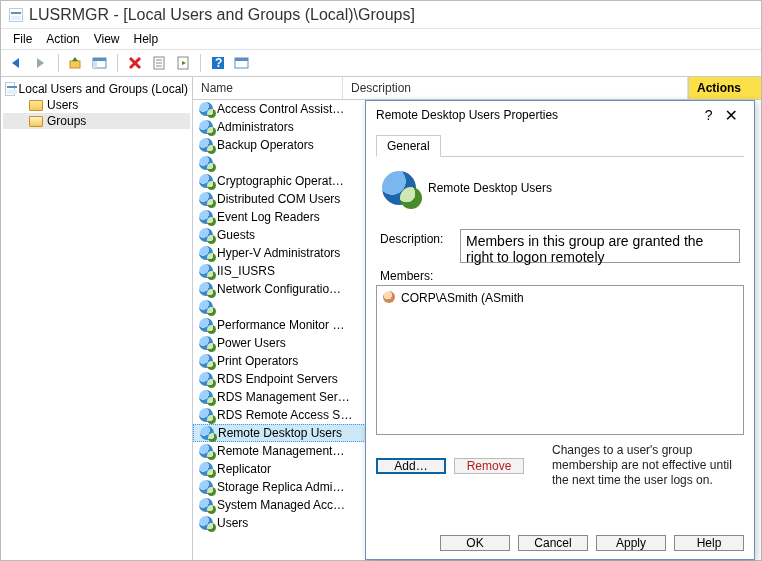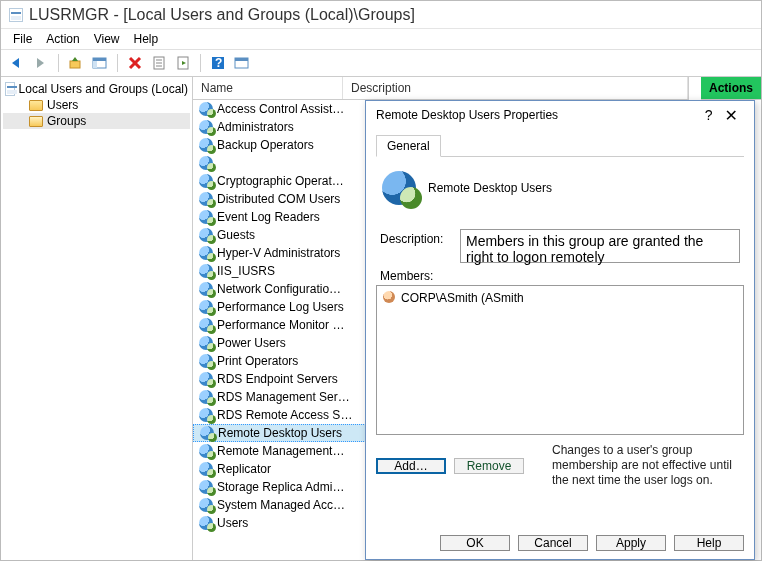--- a/index.html
+++ b/index.html
@@ -17,40 +17,40 @@
   .tree-item.indent1 { padding-left: 26px; }
   .center { flex: 1; display: flex; flex-direction: column; border-right: 1px solid #ccc; min-width: 0; }
   .ch { display: flex; border-bottom: 1px solid #ccc; }
   .chcell { padding: 4px 8px; border-right: 1px solid #e0e0e0; color: #333; background: #fff; }
   .ch .chcell:first-child { width: 150px; flex: 0 0 150px; }
   .ch .chcell:nth-child(2) { flex: 1; }
   .list { overflow-y: auto; }
   .row { display: flex; align-items: center; gap: 4px; padding: 1px 6px; height: 18px; white-space: nowrap; }
   .row.sel { background: #cde8f6; border: 1px dotted #3399ff; height: 18px; }
   .actions { width: 72px; background: #fff; }
-  .actions-hd { padding: 4px 8px; font-weight: bold; border-bottom: 1px solid #ccc; background: #22c55e; margin-left: 12px; }
+  .actions-hd { padding: 4px 8px; font-weight: bold; border-bottom: 1px solid #ccc; background: #fde047; }
   
   .dialog { position: absolute; left: 365px; top: 100px; width: 390px; height: 460px; background: #fff; border: 1px solid #6a8fbf; box-shadow: 2px 2px 8px rgba(0,0,0,.2); }
   .dlg-title { height: 28px; display: flex; align-items: center; padding: 0 10px; font-size: 12px; color: #000; }
   .dlg-title .sp { margin-left: auto; }
   .dlg-title .q { font-size: 14px; padding: 0 6px; }
   .dlg-title .x { font-size: 16px; padding: 0 6px; }
   .dlg-body { padding: 6px 10px 0 10px; }
   .tabs { border-bottom: 1px solid #ccc; display: flex; }
   .tab { border: 1px solid #ccc; border-bottom: 1px solid #fff; background: #fff; padding: 3px 10px; margin-bottom: -1px; }
   .grp-head { display: flex; align-items: center; gap: 12px; padding: 14px 6px 18px 6px; }
   .field { display: flex; align-items: flex-start; gap: 10px; margin: 6px 4px; }
   .field label { width: 70px; padding-top: 3px; }
   .descbox { flex: 1; border: 1px solid #999; padding: 3px 5px; height: 34px; font-size: 14px; }
   .members-box { border: 1px solid #999; height: 150px; margin: 2px 0 8px 0; padding: 4px; }
   .member-row { display: flex; align-items: flex-start; gap: 6px; padding: 1px 2px; }
   .btnrow { display: flex; align-items: center; gap: 8px; }
   .btn { min-width: 70px; height: 16px; border: 1px solid #888; background: #f3f3f3; display: flex; align-items: center; justify-content: center; padding: 0 10px; font-size: 12px; }
   .btn.primary { border: 2px solid #0a64a4; }
-  .btn.disabled { color: #14532d; border-color: #bbb; }
+  .btn.disabled { color: #b91c1c; border-color: #bbb; }
   .note { font-size: 12px; color: #222; margin-left: 20px; flex: 1; line-height: 1.25; }
   .dlg-footer { position: absolute; bottom: 8px; right: 10px; display: flex; gap: 8px; }
   
   .ico-folder { width: 14px; height: 11px; background: linear-gradient(#ffe79a,#f7c95a); border: 1px solid #c6902a; border-radius: 1px; }
   .ico-folder.open { background: linear-gradient(#fff3c4,#f7c95a); }
   .ico-group { width: 14px; height: 14px; display:inline-block; background: radial-gradient(circle at 30% 30%, #9bd0ff 40%, #3a87c9 41%); border-radius: 50%; position: relative; }
   .ico-group::after{content:"";position:absolute;right:-3px;bottom:-2px;width:9px;height:9px;border-radius:50%;background:radial-gradient(circle at 30% 30%, #cde8b5 40%, #4a8a2a 41%);}
   .ico-user { width: 12px; height: 12px; border-radius: 50%; background: radial-gradient(circle at 40% 35%, #ffd9b0 40%, #d08954 41%); display:inline-block; }
   .ico-main { width: 14px; height: 14px; display:inline-block; background:#fff; border:1px solid #b8ccde; position:relative; }
   .ico-main::before{content:"";position:absolute;top:3px;left:1px;width:10px;height:2px;background:#5b8fc2;}
@@ -196,21 +196,20 @@
         <div class="row">
           <span class="ico-group"></span>
           <span>IIS_IUSRS</span>
         </div>
         <div class="row">
           <span class="ico-group"></span>
           <span>Network Configuratio…</span>
         </div>
         <div class="row">
           <span class="ico-group"></span>
-          <span>Performance Log Users</span>
         </div>
         <div class="row">
           <span class="ico-group"></span>
           <span>Performance Monitor …</span>
         </div>
         <div class="row">
           <span class="ico-group"></span>
           <span>Power Users</span>
         </div>
         <div class="row">

